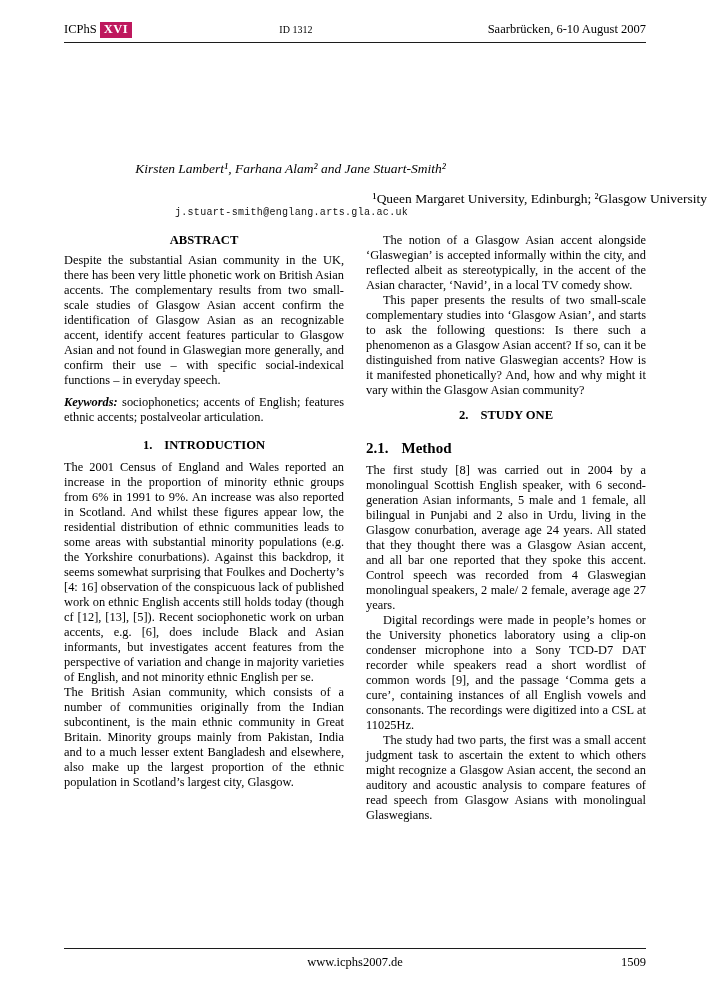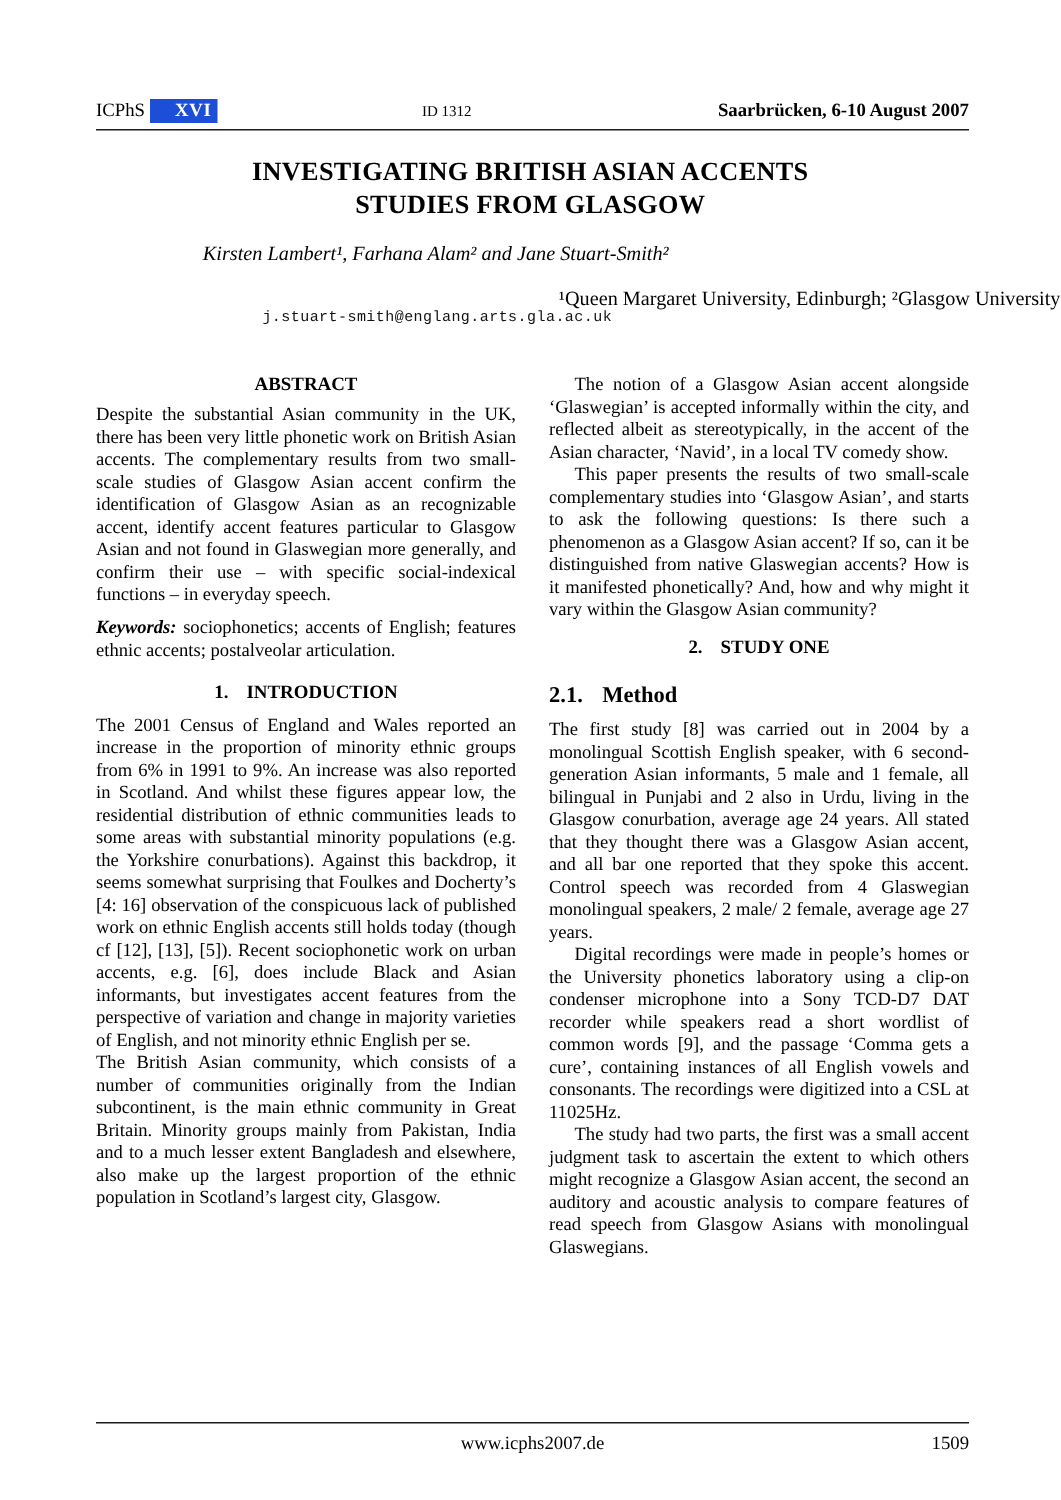--- a/index.html
+++ b/index.html
@@ -20,29 +20,28 @@
   .runhead {
     position:absolute; top:22px; left:64px; width:582px;
     display:flex; justify-content:space-between; align-items:baseline;
     border-bottom:1.6px solid #1c1c1c;
     padding-bottom:4px;
     font-size:12.5px;
   }
   .runhead .left { white-space:nowrap; }
   .badge {
     display:inline-block;
-    background:#1d4ed8; color:#ffffff;
+    background:#be185d; color:#ffffff;
     font-weight:bold;
-    padding:0 4px 1px 17px;
+    padding:0 4px 1px 4px;
     margin-left:3px;
     letter-spacing:0.5px;
-    margin-top:44px;
   }
   .runhead .center { font-size:10px; transform:translateX(-14px); }
-  .runhead .right { white-space:nowrap;font-weight:bold; }
+  .runhead .right { white-space:nowrap; }
 
   
   .title {
     position:absolute; top:104px; left:0; width:707px;
     text-align:center;
     font-weight:bold;
     font-size:17.5px;
     line-height:21.5px;
     letter-spacing:0.2px;
   }
@@ -62,21 +61,21 @@
     text-align:center;
     font-family:"Liberation Mono", monospace;
     font-size:10px;
     letter-spacing:0.3px;
     color:#111;
   }
 
   
   .columns {
     position:absolute; top:233px; left:64px; width:582px;
-    display:flex; gap:22px;margin-top:16px;
+    display:flex; gap:22px;
   }
   .col { width:286px; font-size:12.4px; line-height:15px; }
   .col p { text-align:justify; }
   .ind { text-indent:17px; }
   .bold { font-weight:bold;font-style:italic; }
 
   .h-abstract {
     text-align:center; font-weight:bold; font-size:12.6px;
     margin:0 0 5px 0;
   }
@@ -110,24 +109,20 @@
 <div class="page">
 
   <div class="runhead">
     <div class="left">
       <span>ICPhS</span><span class="badge">XVI</span>
     </div>
     <div class="center">ID 1312</div>
     <div class="right">Saarbrücken, 6-10 August 2007</div>
   </div>
 
-  <div class="title">
-    <div>INVESTIGATING BRITISH ASIAN ACCENTS</div>
-    <div>STUDIES FROM GLASGOW</div>
-  </div>
   <div class="authors">Kirsten Lambert¹, Farhana Alam² and Jane Stuart-Smith²</div>
   <div class="affil">¹Queen Margaret University, Edinburgh; ²Glasgow University</div>
   <div class="email">j.stuart-smith@englang.arts.gla.ac.uk</div>
 
   <div class="columns">
 
     <div class="col">
       <div class="h-abstract">ABSTRACT</div>
       <p>Despite the substantial Asian community in the UK, there has been very little phonetic work on British Asian accents.  The complementary results from two small-scale studies of Glasgow Asian accent confirm the identification of Glasgow Asian as an recognizable accent, identify accent features particular to Glasgow Asian and not found in Glaswegian more generally, and confirm their use – with specific social-indexical functions – in everyday speech.</p>
 

